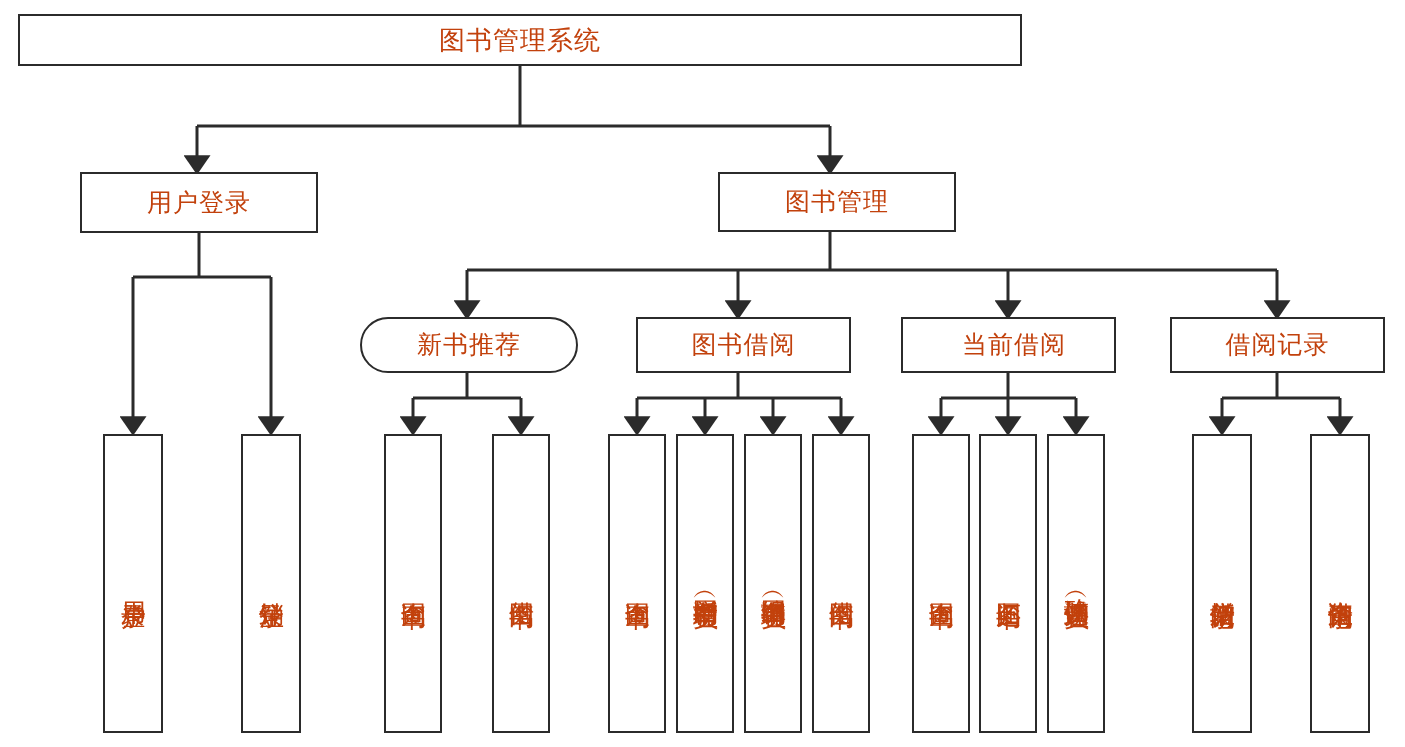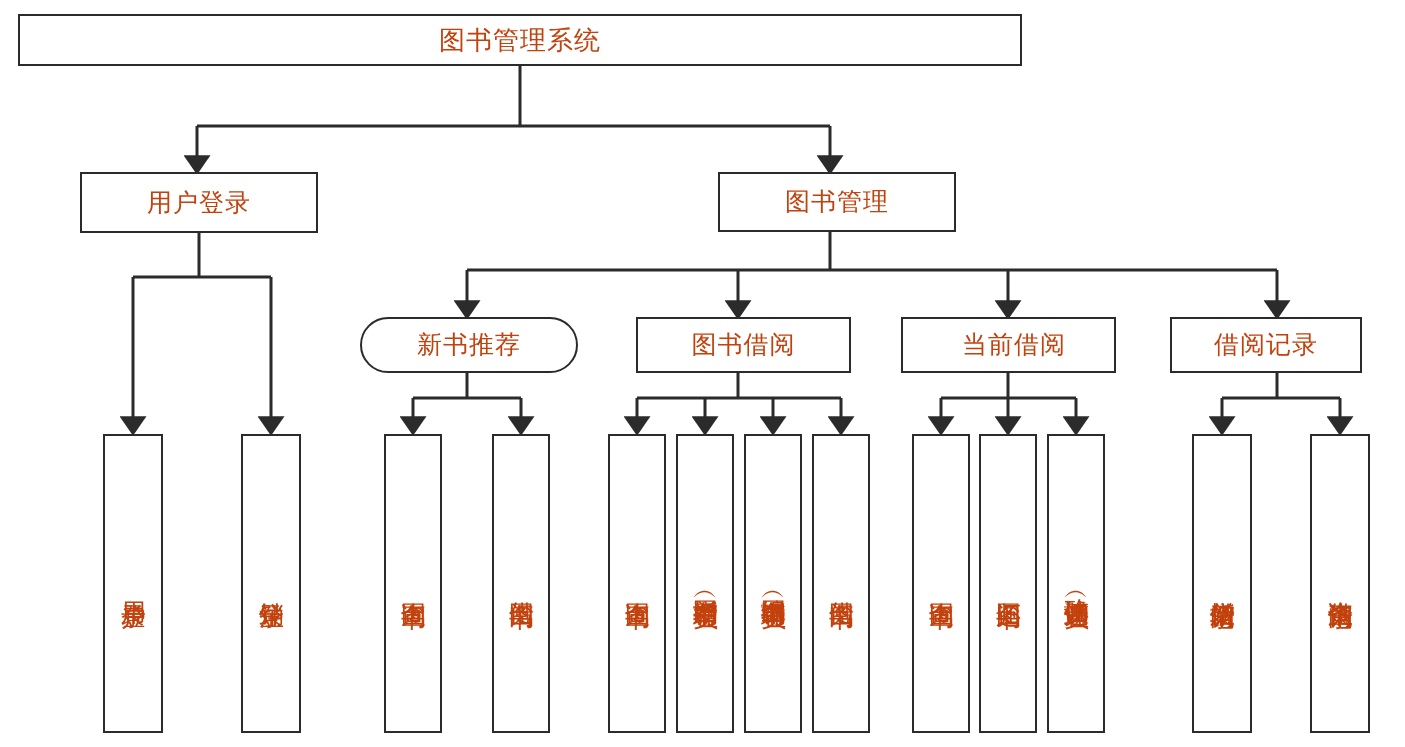--- a/index.html
+++ b/index.html
@@ -139,21 +139,21 @@
   </div>
 
   <div class="node horiz" style="left:636px; top:317px; width:215px; height:56px;">
     <span>图书借阅</span>
   </div>
 
   <div class="node horiz" style="left:901px; top:317px; width:215px; height:56px;padding-left:11px;">
     <span>当前借阅</span>
   </div>
 
-  <div class="node horiz" style="left:1170px; top:317px; width:192px; height:56px;">
+  <div class="node horiz" style="left:1170px; top:317px; width:215px; height:56px;">
     <span>借阅记录</span>
   </div>
 
   <div class="node vert" style="left:103px; top:434px; width:60px; height:299px;">
     <span class="vlabel">用户登录</span>
   </div>
 
   <div class="node vert" style="left:241px; top:434px; width:60px; height:299px;">
     <span class="vlabel">注销登录</span>
   </div>

